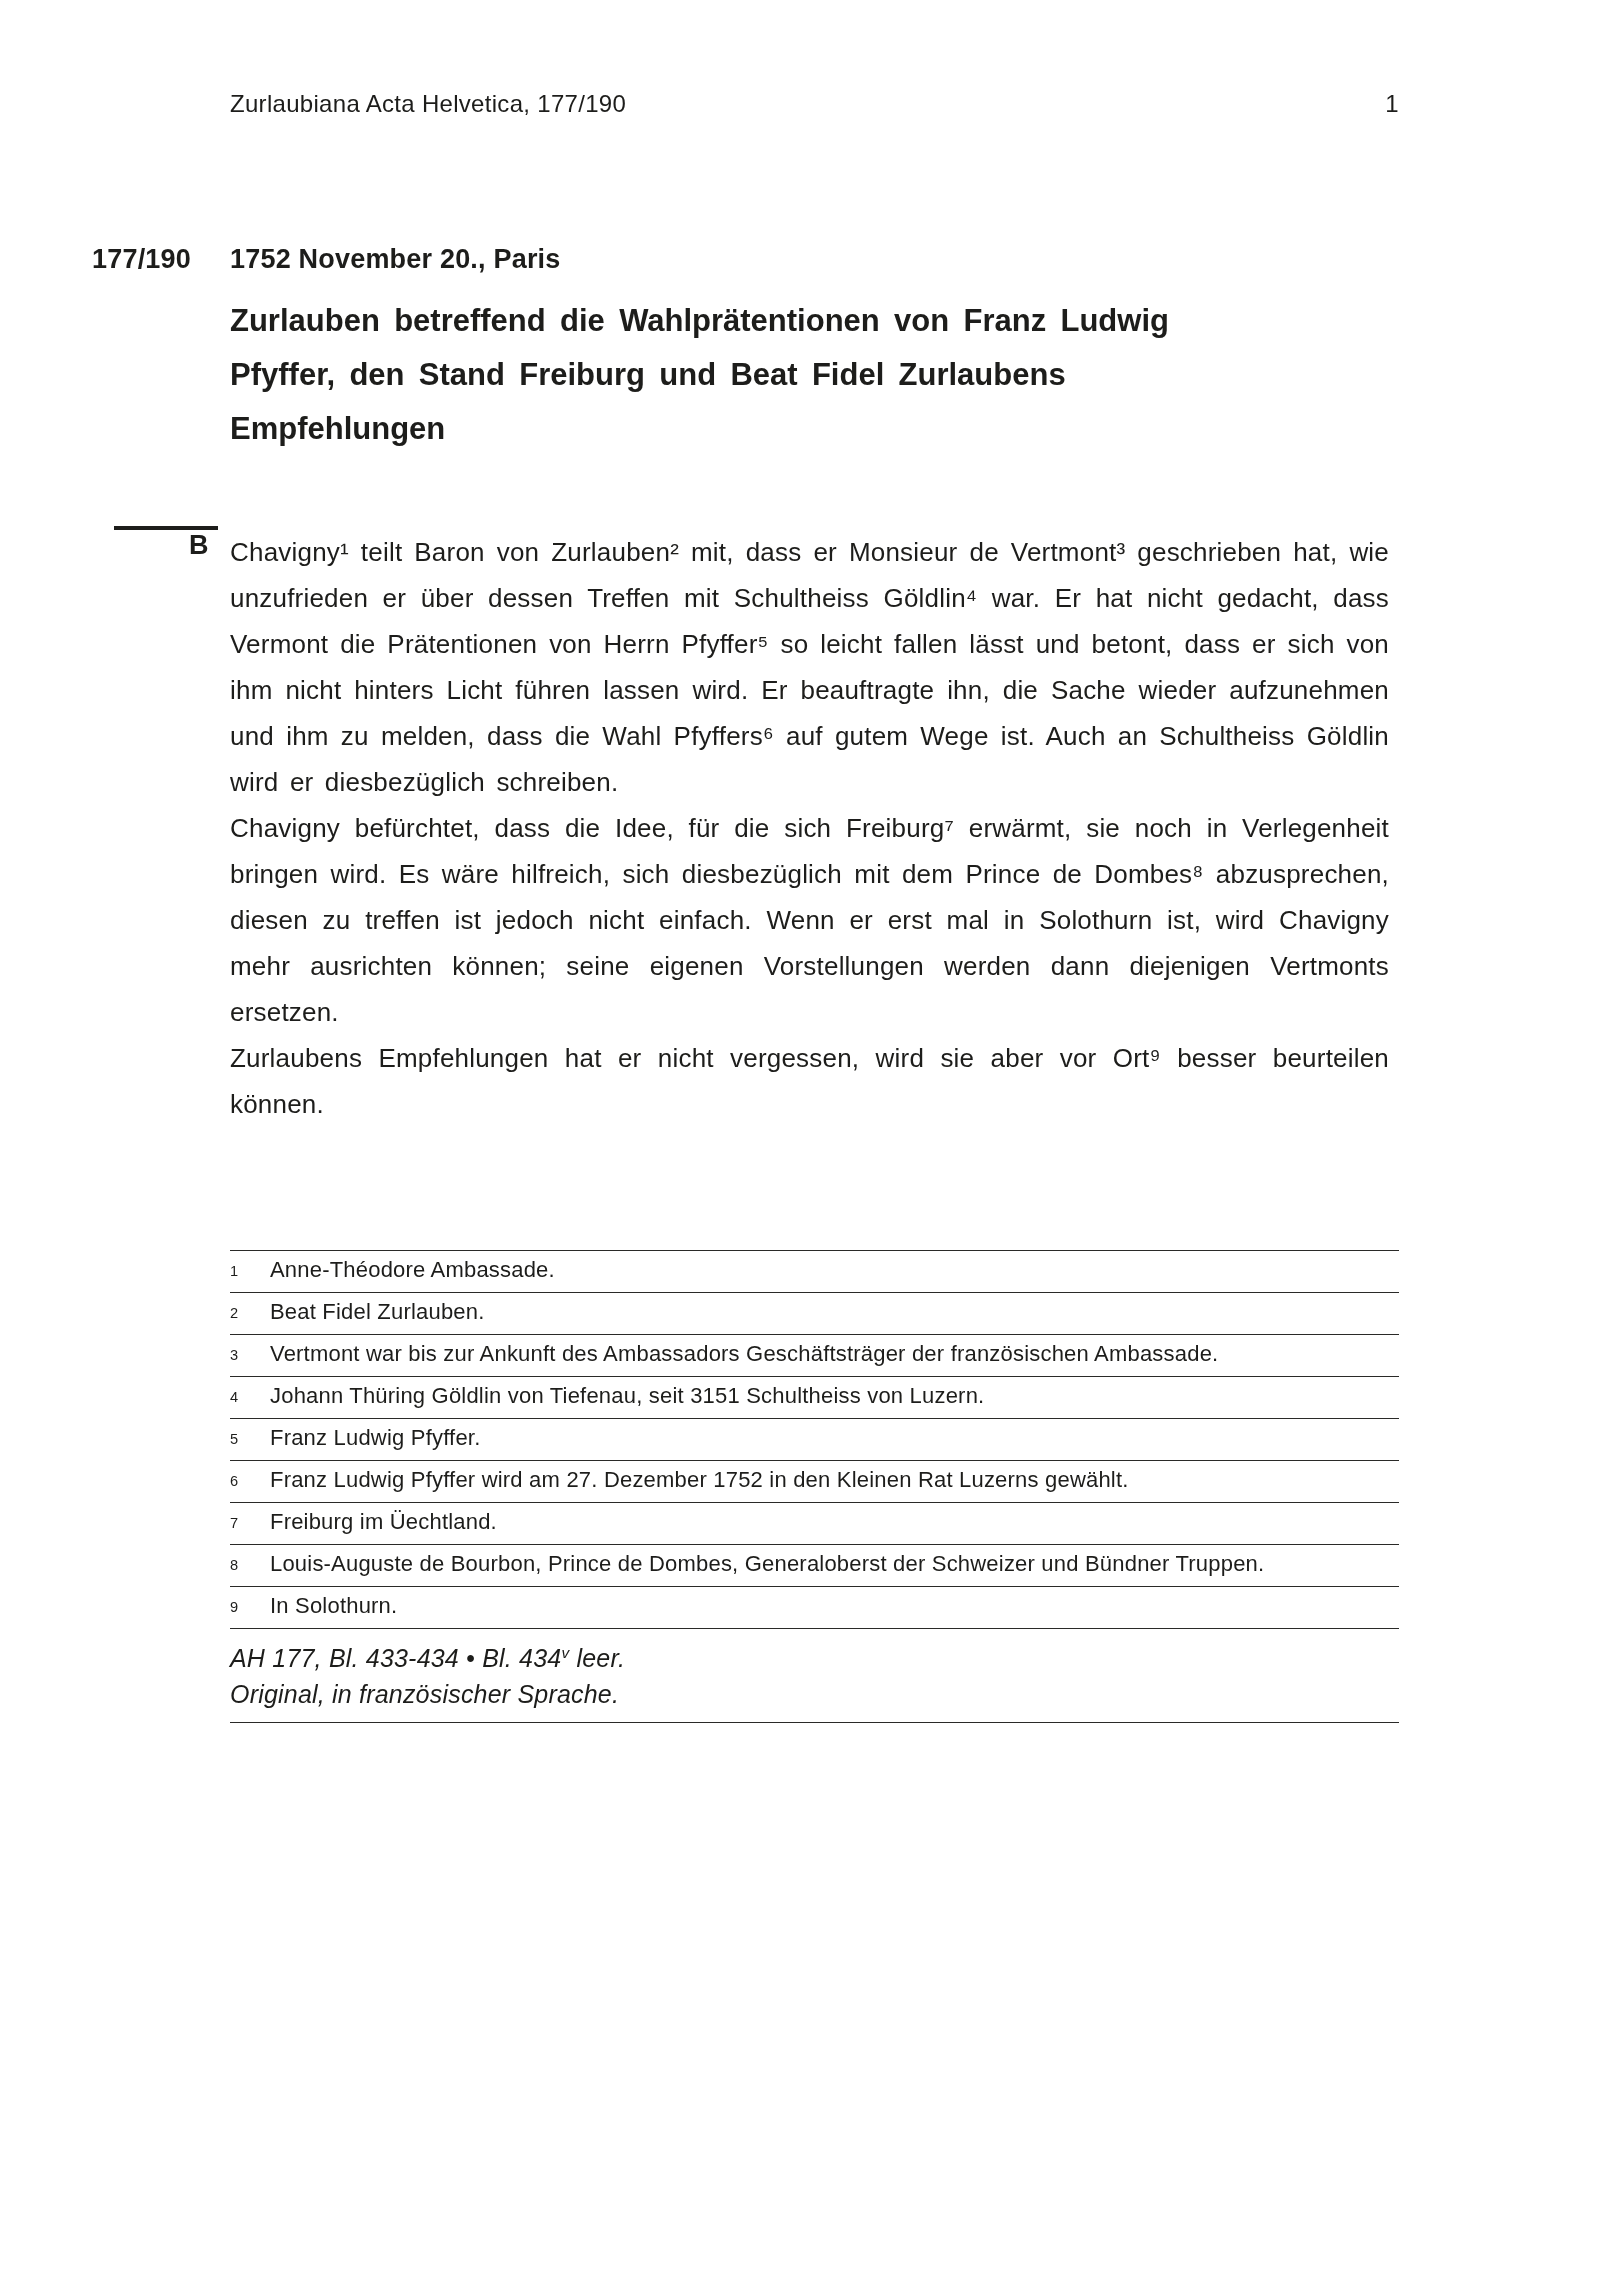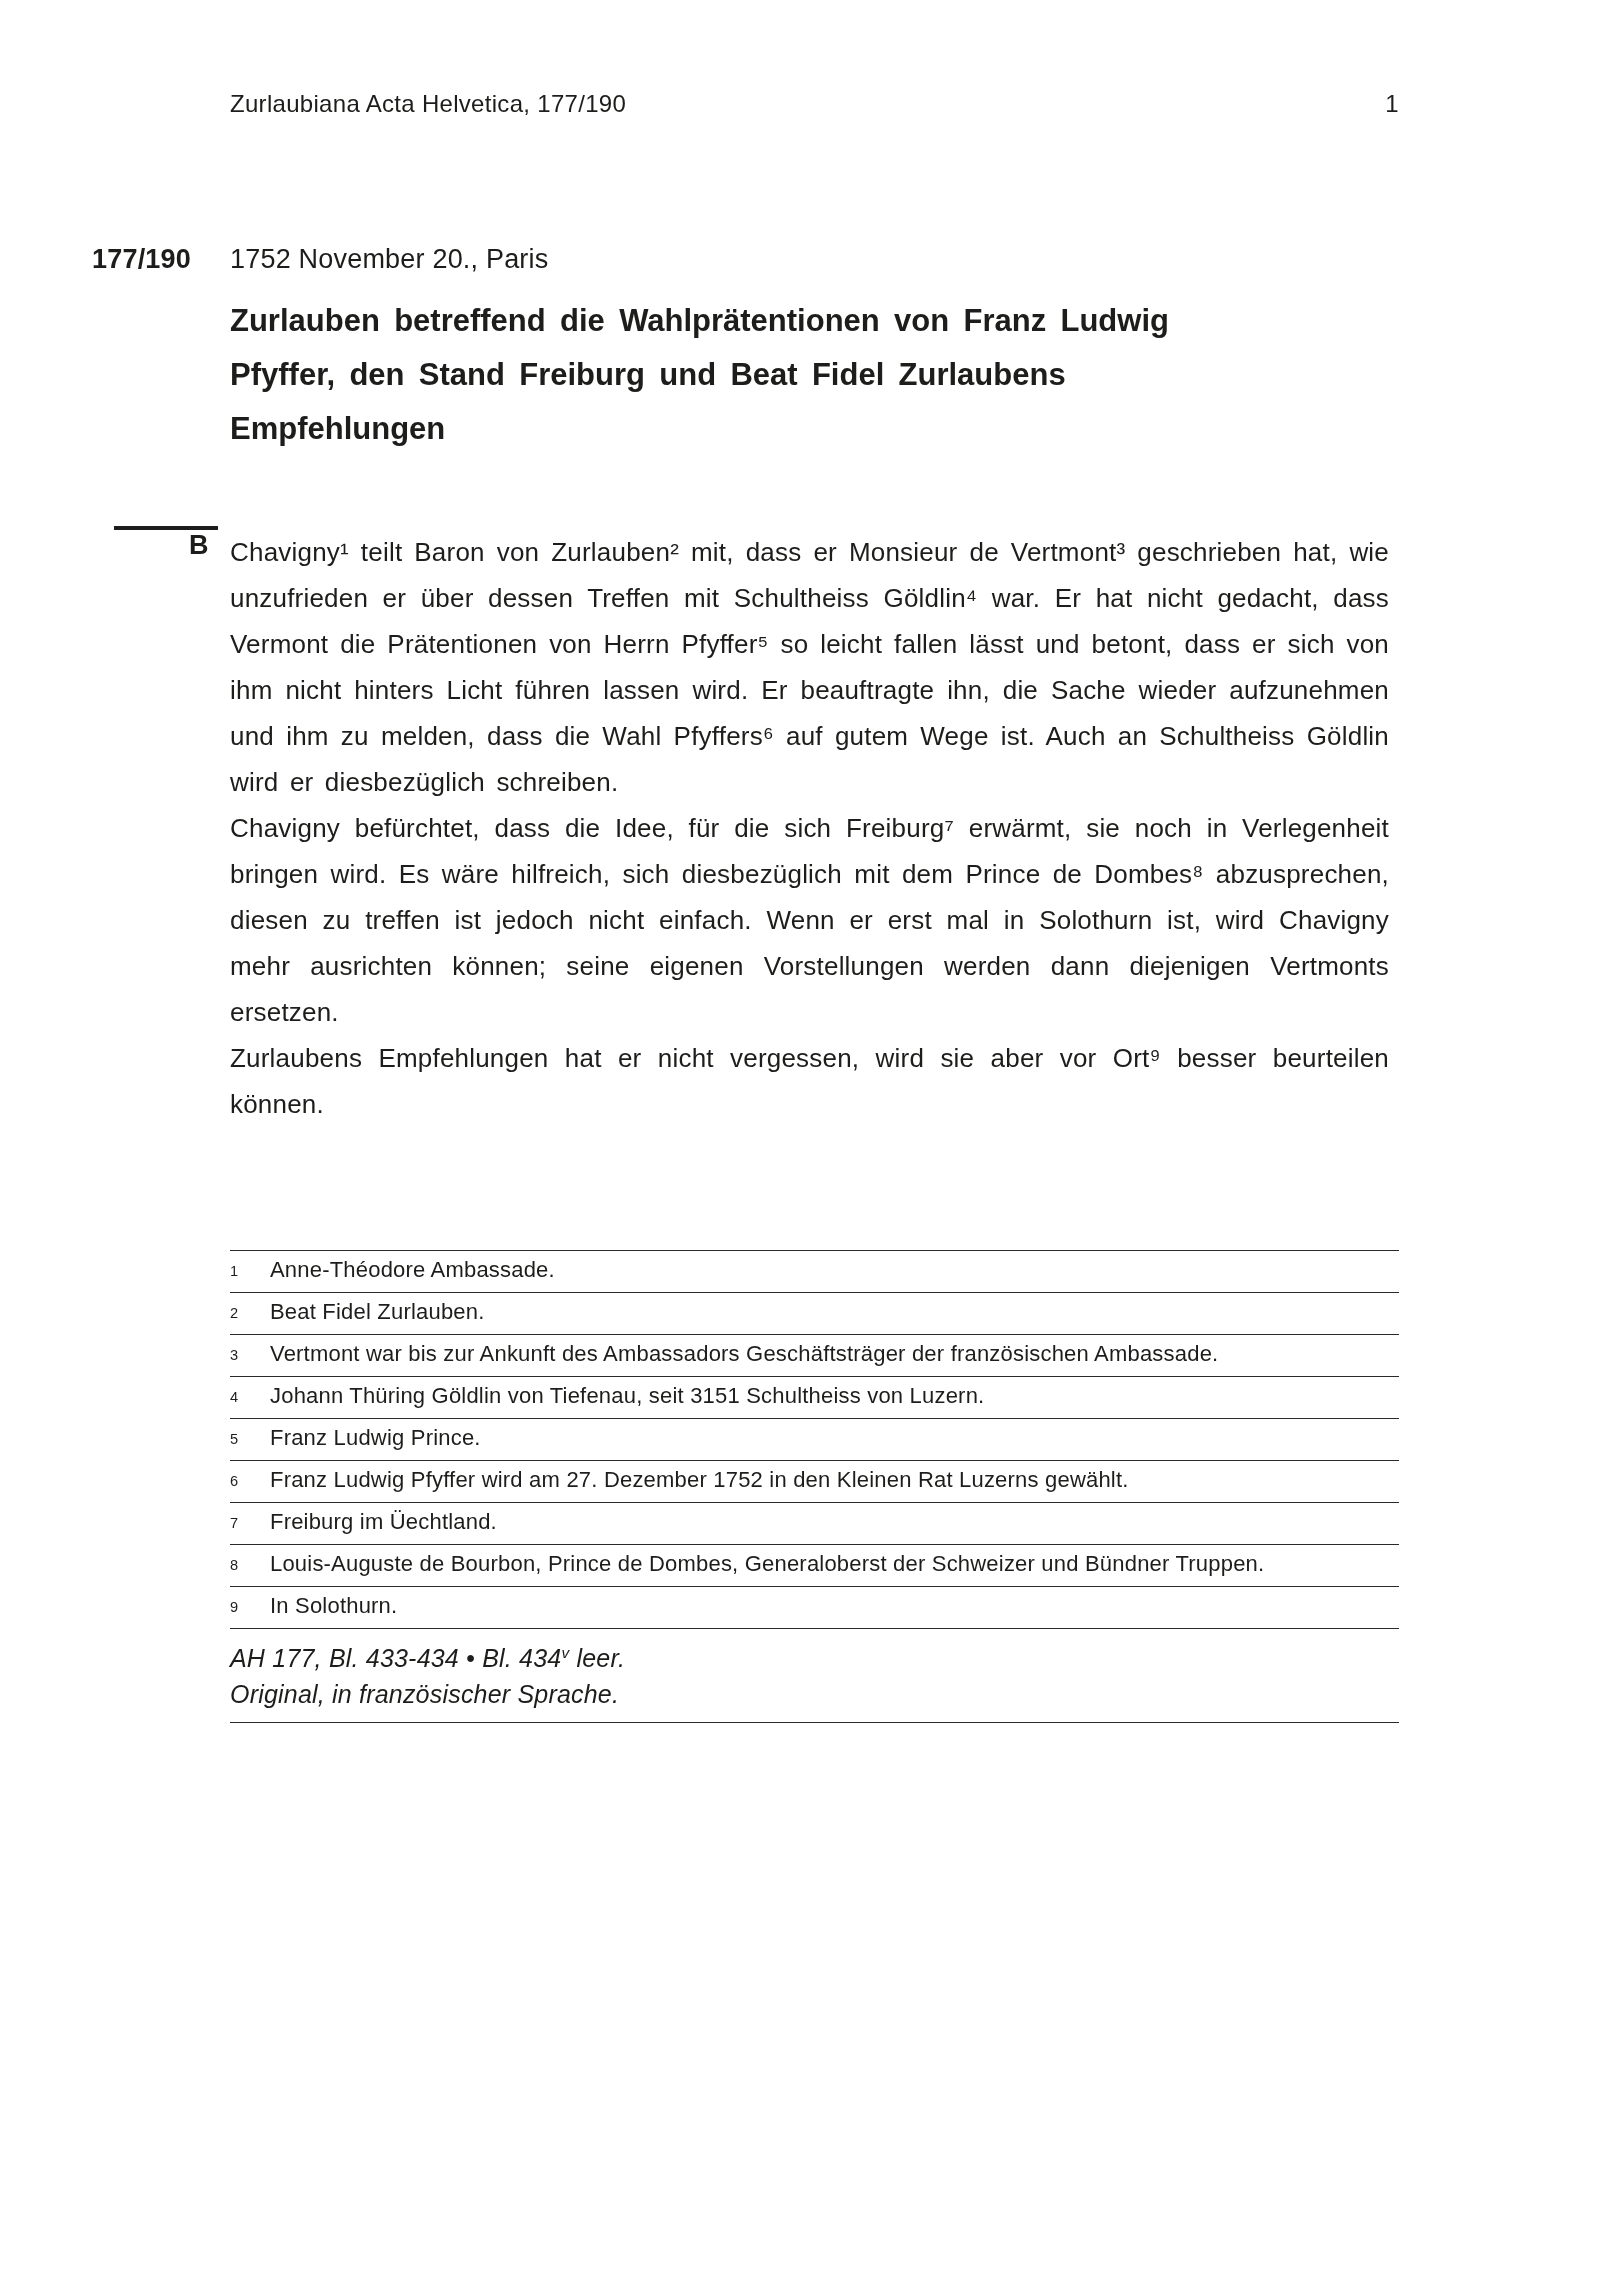--- a/index.html
+++ b/index.html
@@ -20,21 +20,21 @@
     font-size:24px; letter-spacing:0.3px;
   }
 
   
   .entry-head {
     position:absolute; left:92px; top:244px; width:1307px;
     display:flex; align-items:flex-end;
     font-size:27px;
   }
   .entry-number { font-weight:bold; width:138px; flex:0 0 138px; letter-spacing:0.2px; }
-  .dateline { letter-spacing:0.2px; }
+  .dateline { letter-spacing:0.2px;font-weight:bold; }
 
   
   .title {
     position:absolute; left:230px; top:294px; width:1104px;
     font-size:31px; font-weight:bold; line-height:54px;
   }
   .title-line { word-spacing:5.7px; white-space:nowrap; }
 
   
   .section-rule {
@@ -125,21 +125,21 @@
       <div class="footnote">
         <span class="fn-num">3</span>
         <span class="fn-text">Vertmont war bis zur Ankunft des Ambassadors Geschäftsträger der französischen Ambassade.</span>
       </div>
       <div class="footnote">
         <span class="fn-num">4</span>
         <span class="fn-text">Johann Thüring Göldlin von Tiefenau, seit 3151 Schultheiss von Luzern.</span>
       </div>
       <div class="footnote">
         <span class="fn-num">5</span>
-        <span class="fn-text">Franz Ludwig Prince.</span>
+        <span class="fn-text">Franz Ludwig Pfyffer.</span>
       </div>
       <div class="footnote">
         <span class="fn-num">6</span>
         <span class="fn-text">Franz Ludwig Pfyffer wird am 27. Dezember 1752 in den Kleinen Rat Luzerns gewählt.</span>
       </div>
       <div class="footnote">
         <span class="fn-num">7</span>
         <span class="fn-text">Freiburg im Üechtland.</span>
       </div>
       <div class="footnote">

